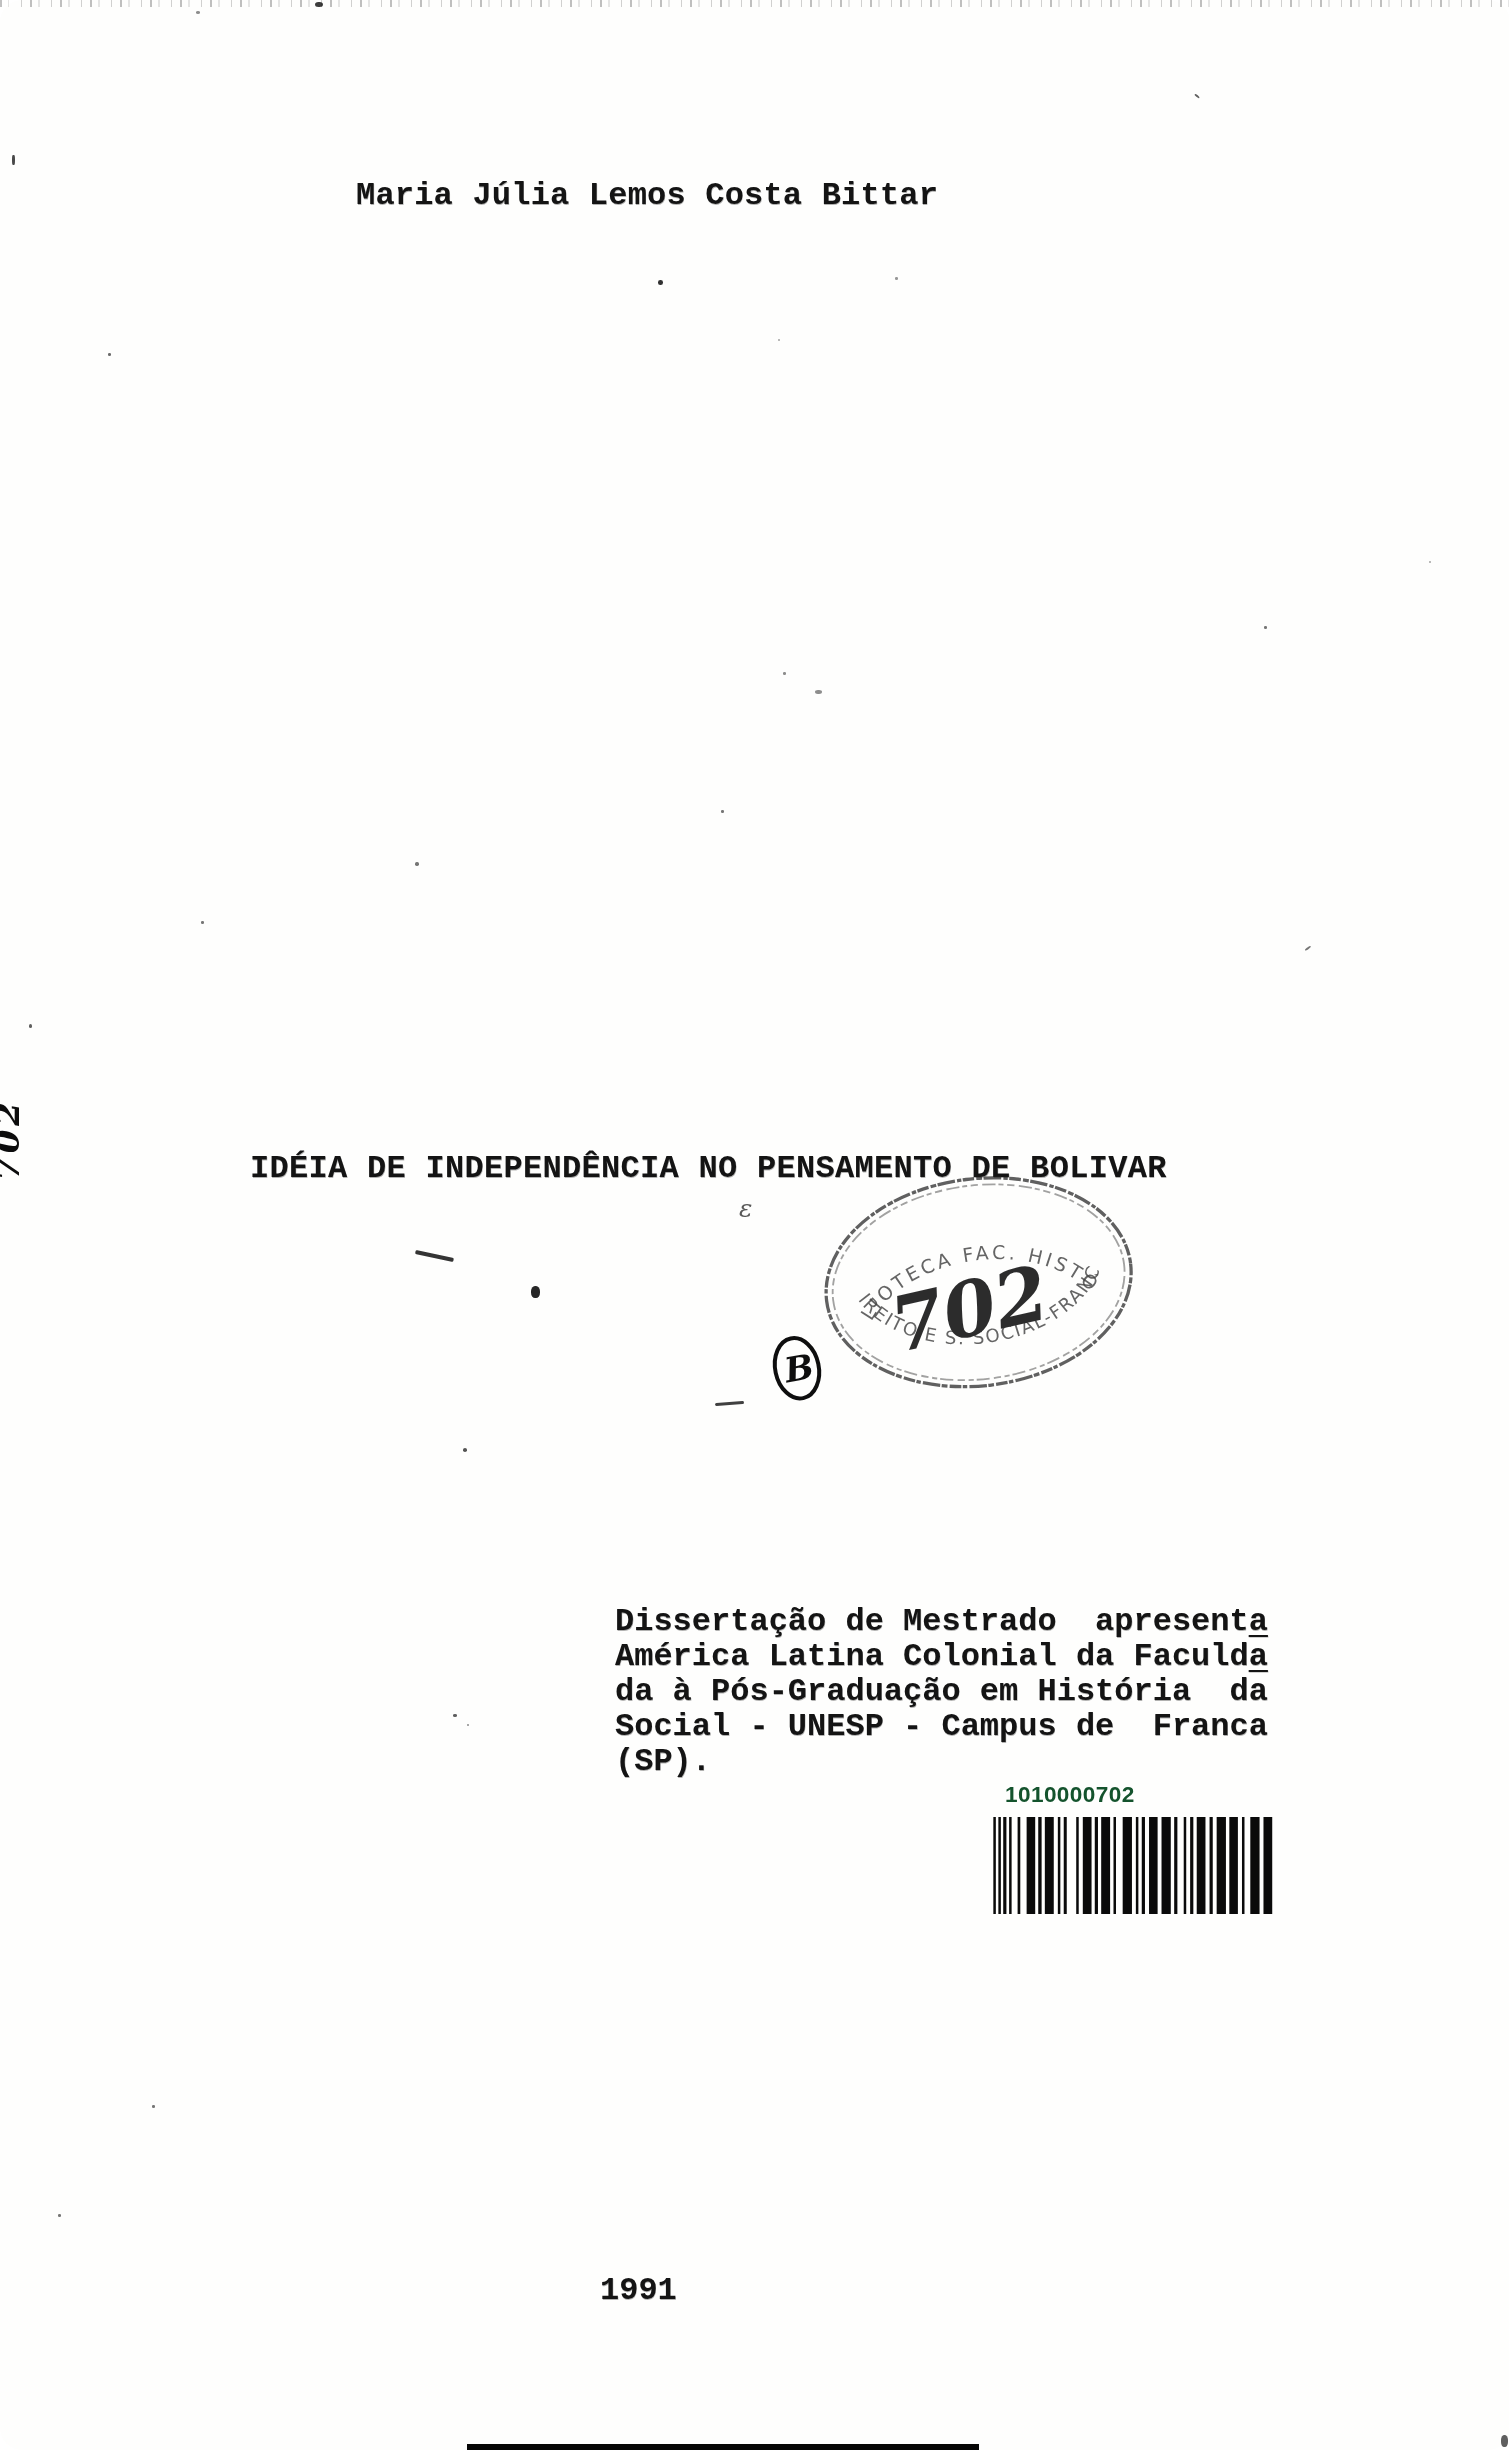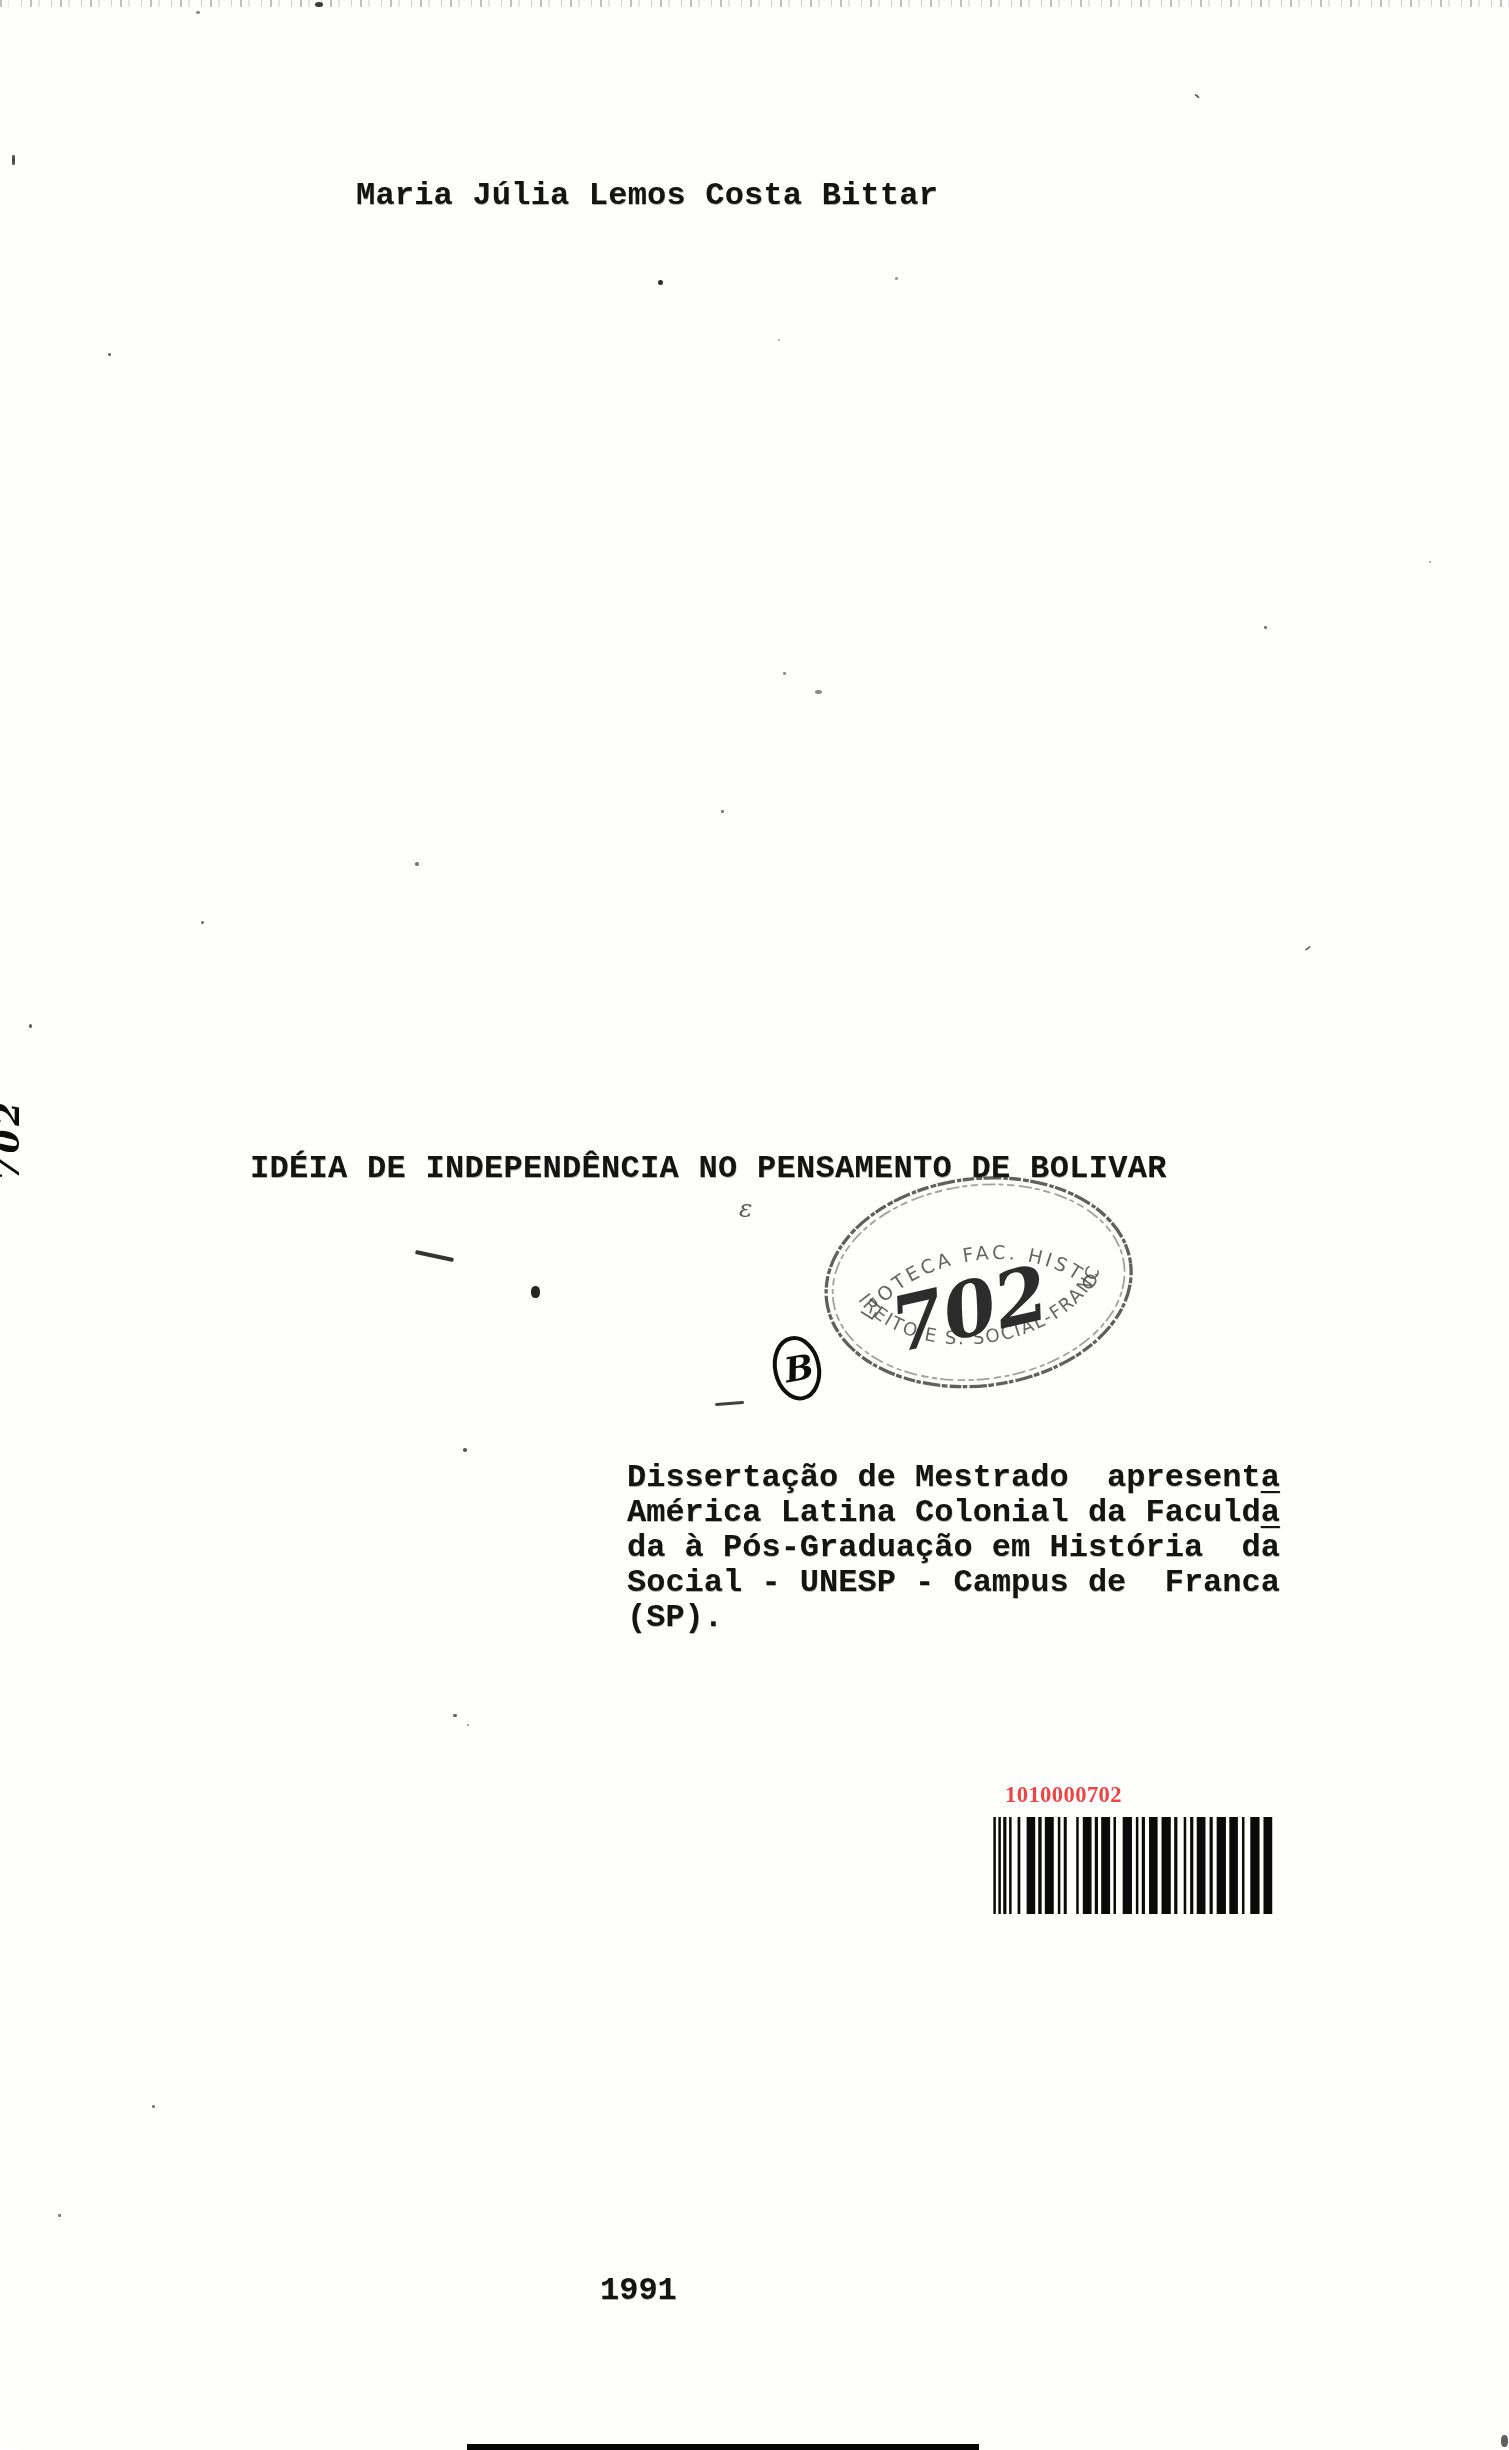--- a/index.html
+++ b/index.html
@@ -3,25 +3,25 @@
 <meta charset="utf-8">
 <style>
   html,body{margin:0;padding:0;background:#ffffff;}
   body{width:1510px;height:2450px;position:relative;overflow:hidden;
        font-family:"Liberation Mono","DejaVu Sans Mono",monospace;}
   .page{position:absolute;inset:0;background:#fefefd;color:#141414;border-radius:22px;}
   .type{font-family:"Liberation Mono","DejaVu Sans Mono",monospace;font-weight:700;
         text-shadow:0.4px 0.6px 0 rgba(0,0,0,0.30);white-space:pre;}
   .author{position:absolute;left:356px;top:177px;font-size:32px;letter-spacing:0.2px;}
   .title{position:absolute;left:250px;top:1150px;font-size:32px;letter-spacing:0.3px;}
-  .dedication{position:absolute;left:615px;top:1460px;font-size:32px;line-height:35px;margin-left:12px;}
+  .dedication{position:absolute;left:615px;top:1604px;font-size:32px;line-height:35px;}
   .dedication .cont{text-decoration:underline;text-underline-offset:5.1px;text-decoration-thickness:2.2px;}
   .year{position:absolute;left:600px;top:2272px;font-size:32px;}
-  .barcode-number{position:absolute;left:1005px;top:1782px;font-family:Liberation Serif, serif;
-        font-weight:700;font-size:22.6px;letter-spacing:0.4px;color:#ef4444;}
+  .barcode-number{position:absolute;left:1005px;top:1782px;font-family:Liberation Sans, sans-serif;
+        font-weight:700;font-size:22.6px;letter-spacing:0.4px;color:#14532d;}
   .barcode-svg{position:absolute;left:993px;top:1817px;}
   .stamp-svg{position:absolute;left:802px;top:1164px;transform:rotate(-7deg);opacity:0.88;}
   .circleb-svg{position:absolute;left:762px;top:1332px;}
   .spine{position:absolute;left:-42px;top:1121px;width:95px;height:37px;
         transform:rotate(-90deg);font-family:"DejaVu Serif",serif;font-style:italic;
         font-weight:700;font-size:34px;letter-spacing:3.7px;color:#0c0c0c;text-align:center;}
   .smudge{position:absolute;left:739px;top:1194px;font-family:"DejaVu Serif",serif;
         font-style:italic;font-size:25px;opacity:0.75;color:#222;}
   .topnoise{position:absolute;left:0;top:0;width:100%;height:6.6px;opacity:0.45;
         background:repeating-linear-gradient(90deg,rgba(0,0,0,.55) 0 1.5px,transparent 1.5px 8px,

